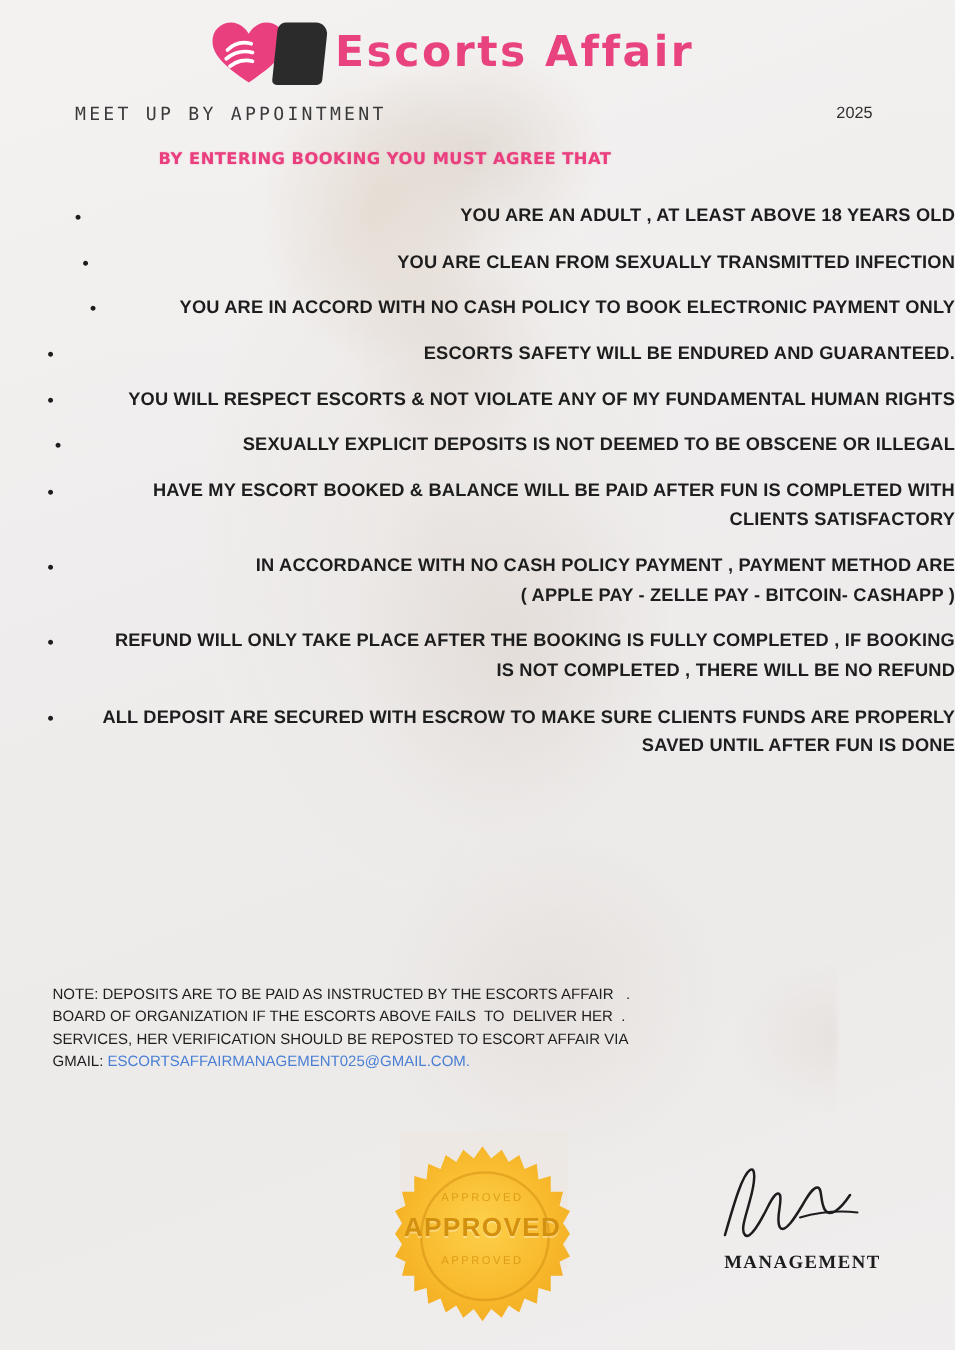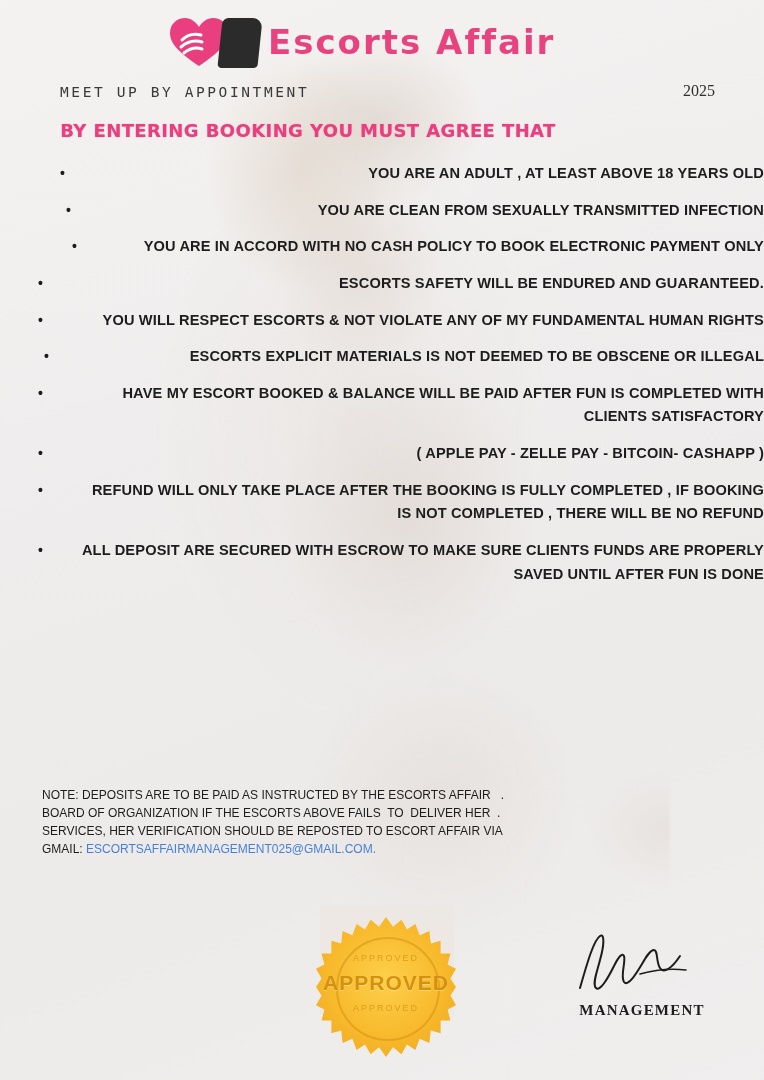--- a/index.html
+++ b/index.html
@@ -103,35 +103,35 @@
     left: 14px;
     top: 76px;
     font-size: 14.5px;
     letter-spacing: 2.6px;
     color: #3a3a3a;
     font-family: "DejaVu Sans Mono", monospace;
     padding-left: 46px;
   }
   .year {
     position: absolute;
-    right: 49px;
+    right: 66px;
     top: 74px;
-    font-size: 16px;
+    font-size: 13px;
     color: #2f2f2f;
-    font-family: Liberation Serif, serif;
+    font-family: Liberation Sans, sans-serif;
   }
 
   
   .agree-title {
     position: absolute;
     top: 120px;
     left: 0;
     width: 616px;
     text-align: center;
-    font-size: 18px;
+    font-size: 13px;
     font-weight: bold;
     letter-spacing: 0.4px;
     color: #ea3f7f;
     font-family: "DejaVu Sans", sans-serif;
     text-shadow: 0 0 1px rgba(234,63,127,0.6);
   }
 
   
   .clauses {
     position: absolute;
@@ -324,34 +324,35 @@
       <span class="clause-text">ESCORTS SAFETY WILL BE ENDURED AND GUARANTEED.</span>
     </div>
 
     <div class="clause" style="padding-left:38px;">
       <span class="bullet">•</span>
       <span class="clause-text">YOU WILL RESPECT ESCORTS &amp; NOT VIOLATE ANY OF MY FUNDAMENTAL HUMAN RIGHTS</span>
     </div>
 
     <div class="clause" style="padding-left:44px;">
       <span class="bullet">•</span>
-      <span class="clause-text">ESCORTS EXPLICIT MATERIALS IS NOT DEEMED TO BE OBSCENE OR ILLEGAL</span>
+      <span class="clause-text">SEXUALLY EXPLICIT DEPOSITS IS NOT DEEMED TO BE OBSCENE OR ILLEGAL</span>
     </div>
 
     <div class="clause" style="padding-left:38px;">
       <span class="bullet">•</span>
       <span class="clause-text">
         <span class="cont">HAVE MY ESCORT BOOKED &amp; BALANCE WILL BE PAID AFTER FUN IS COMPLETED WITH</span>
         <span class="cont">CLIENTS SATISFACTORY</span>
       </span>
     </div>
 
     <div class="clause" style="padding-left:38px;">
       <span class="bullet">•</span>
       <span class="clause-text">
+        <span>IN ACCORDANCE WITH NO CASH POLICY PAYMENT , PAYMENT METHOD ARE</span>
         <span class="cont">( APPLE PAY - ZELLE PAY - BITCOIN- CASHAPP )</span>
       </span>
     </div>
 
     <div class="clause" style="padding-left:38px;">
       <span class="bullet">•</span>
       <span class="clause-text">
         <span>REFUND WILL ONLY TAKE PLACE AFTER THE BOOKING IS FULLY COMPLETED , IF BOOKING</span>
         <span class="cont">IS NOT COMPLETED , THERE WILL BE NO REFUND</span>
       </span>

